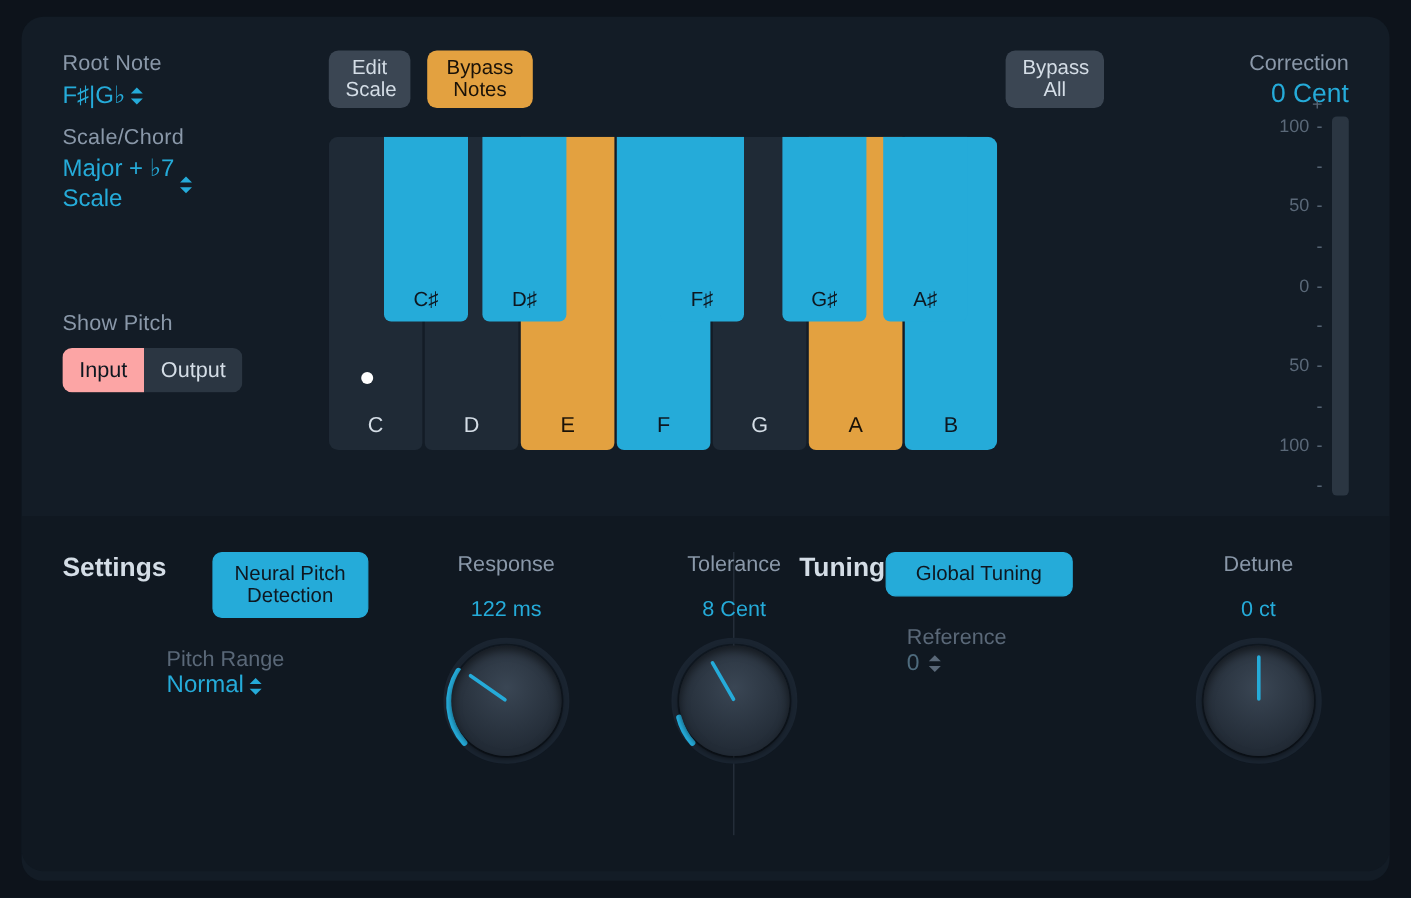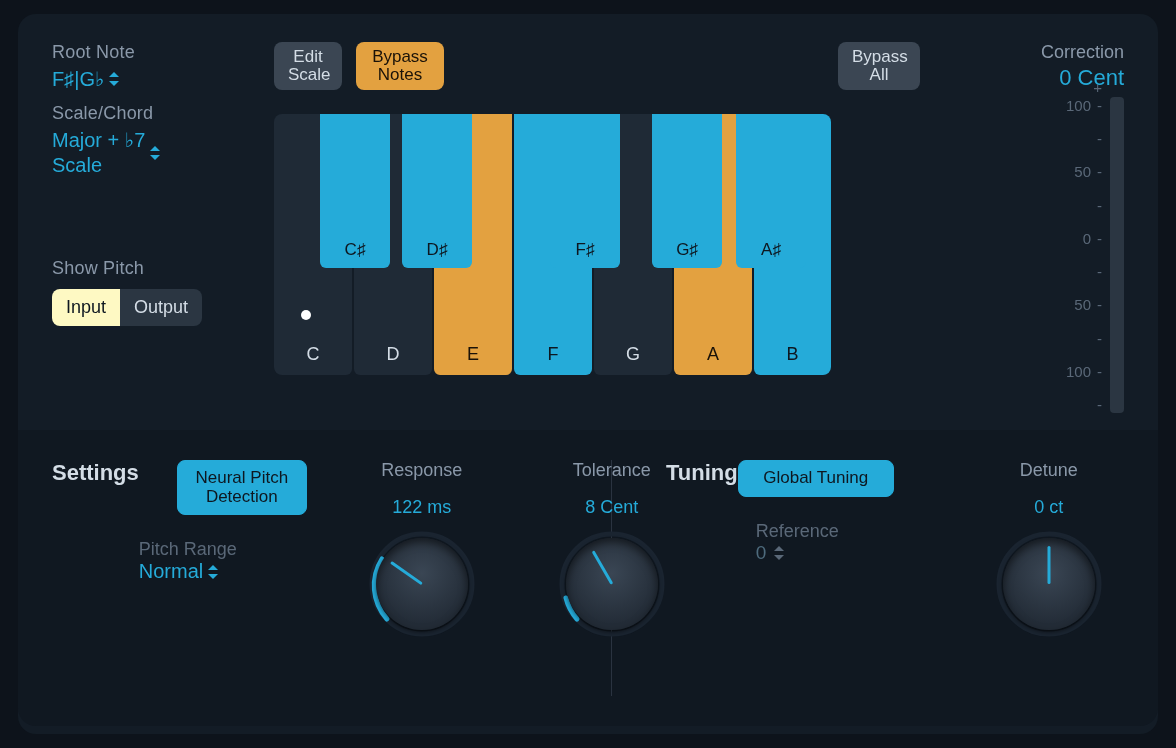--- a/index.html
+++ b/index.html
@@ -18,21 +18,21 @@
   .chev.gray::before{border-bottom-color:#5a6878;}
   .chev.gray::after{border-top-color:#5a6878;}
 
   .block1{margin-bottom:12px;}
   .block2{margin-bottom:80px;}
   .block2 .value-drop{line-height:1.25;}
   .scale-txt{display:inline-block;}
 
   .seg { display:flex; border-radius:8px; overflow:hidden; width:fit-content; }
   .seg button{border:none;font-size:18px;padding:8px 14px;cursor:pointer;color:#d4dde6;}
-  .seg .sel{background:#fef9c3;color:#0e1720;}
+  .seg .sel{background:#fca5a5;color:#0e1720;}
   .seg .unsel{background:#2b3642;}
 
   
   .center { flex:1; }
   .center-bar { display:flex; gap:14px; align-items:flex-start; margin-bottom:24px; padding-left:0;}
   .pill { border:none; border-radius:8px; font-size:17px; line-height:1.05; padding:6px 14px; cursor:pointer; text-align:center; }
   .pill.gray{background:#3b4653;color:#d4dde6;}
   .pill.orange{background:#e3a140;color:#1a1208;}
   .pill.right{margin-left:auto;}
 

